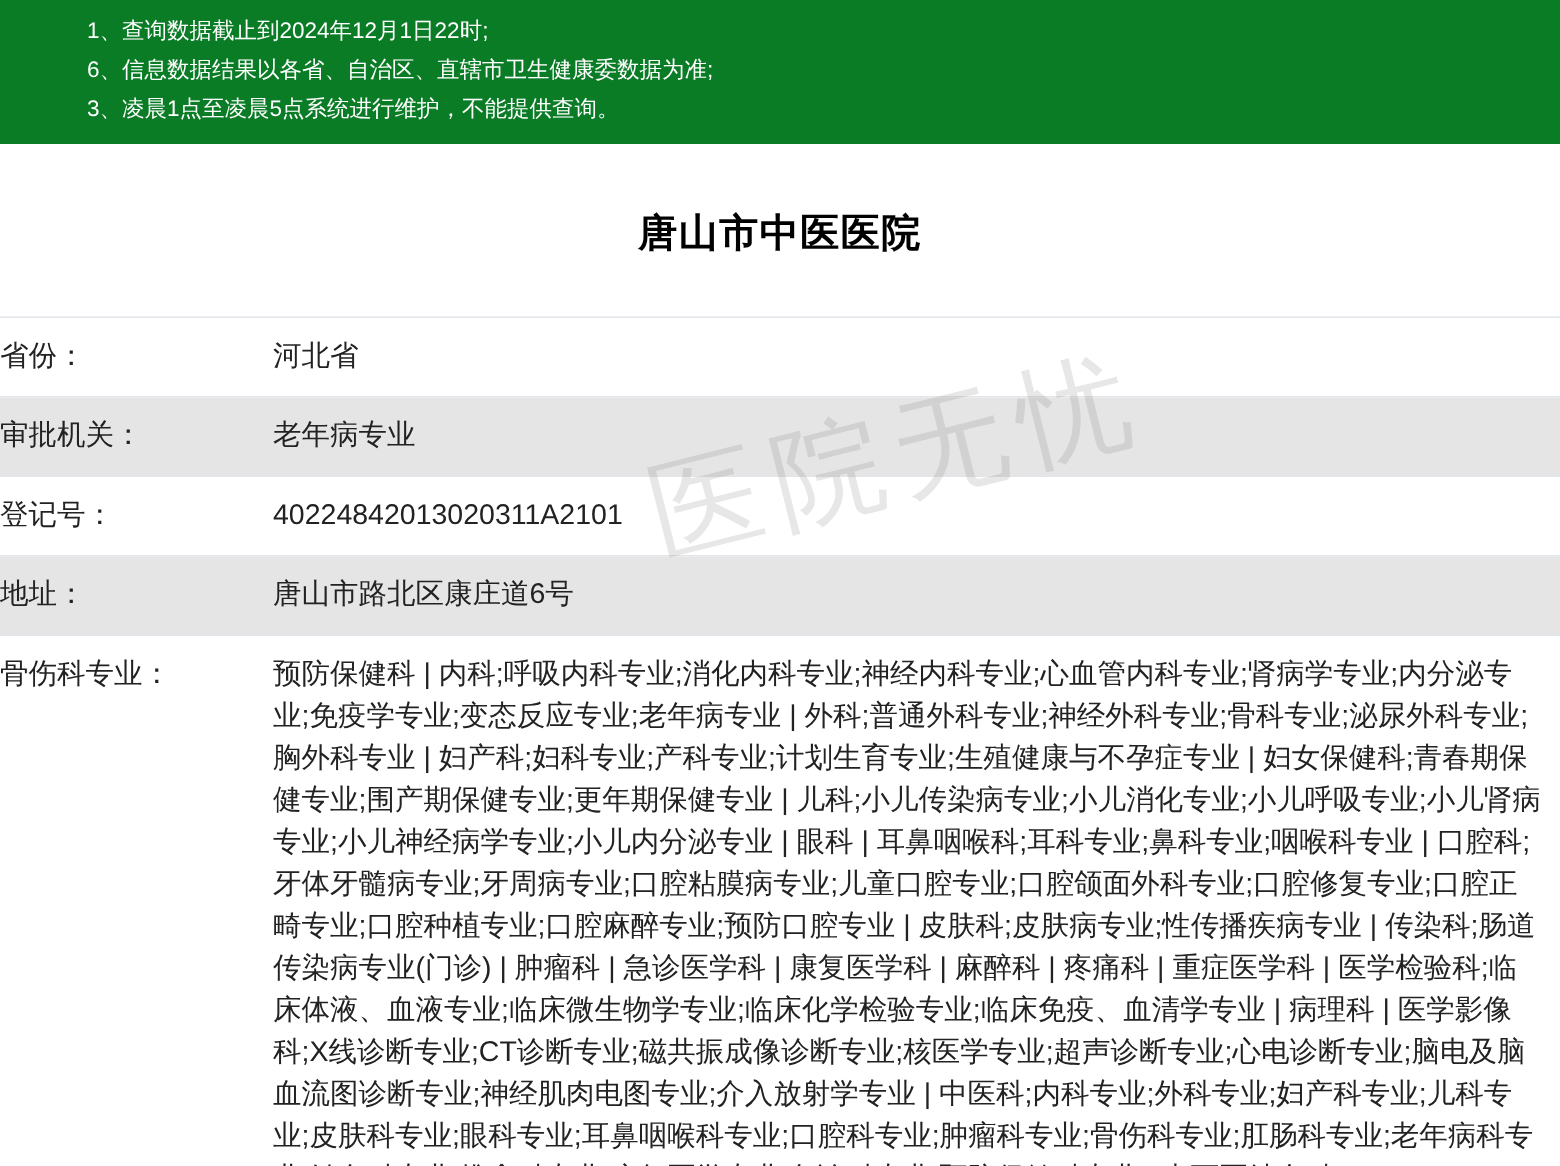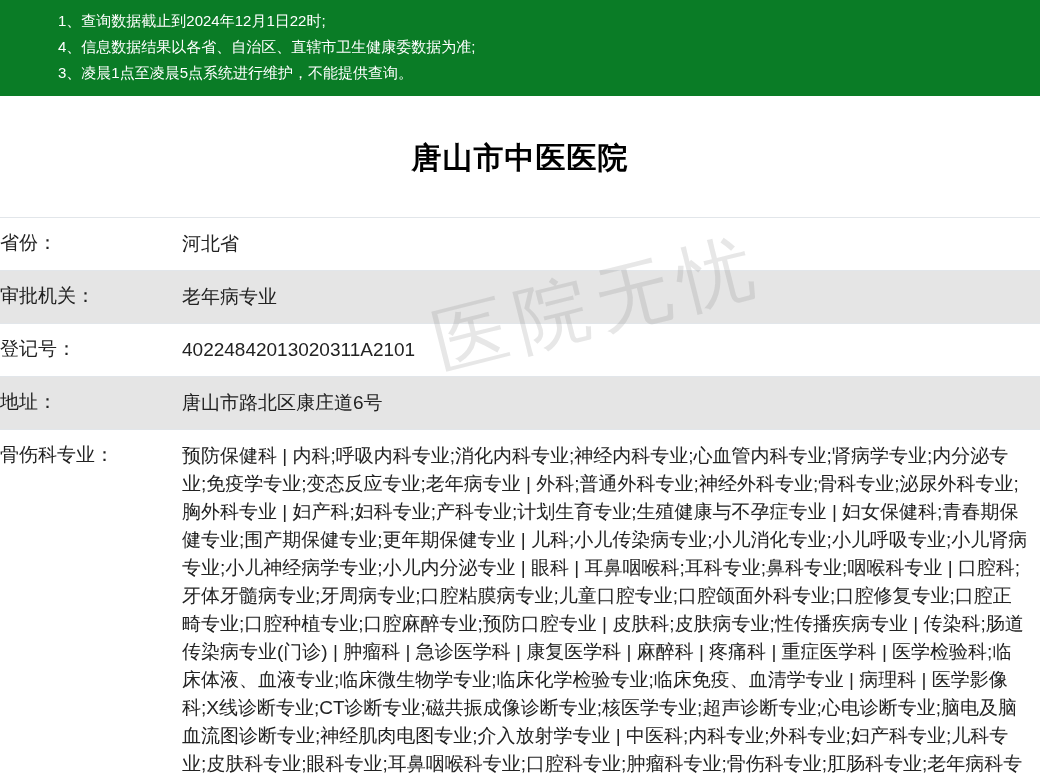--- a/index.html
+++ b/index.html
@@ -23,21 +23,21 @@
     font-size: 15px;
     line-height: 26px;
   }
   .notice-row {
     padding-left: 58px;
     white-space: nowrap;
   }
   
   .title {
     text-align: center;
-    font-size: 30px;
+    font-size: 26px;
     font-weight: bold;
     color: #000;
     padding: 42px 0 38px 0;
     letter-spacing: 1px;
   }
   
   table.info {
     width: 1040px;
     border-collapse: collapse;
     table-layout: fixed;
@@ -84,21 +84,21 @@
 </head>
 <body>
 
 <div id="page">
 
   <div class="notice">
     <div class="notice-row">
       <span>1、查询数据截止到2024年12月1日22时;</span>
     </div>
     <div class="notice-row">
-      <span>4、信息数据结果以各省、自治区、直辖市卫生健康委数据为准;</span>
+      <span>6、信息数据结果以各省、自治区、直辖市卫生健康委数据为准;</span>
     </div>
     <div class="notice-row">
       <span>3、凌晨1点至凌晨5点系统进行维护，不能提供查询。</span>
     </div>
   </div>
 
   <div class="title">唐山市中医医院</div>
 
   <div class="watermark">医院无忧</div>
 

